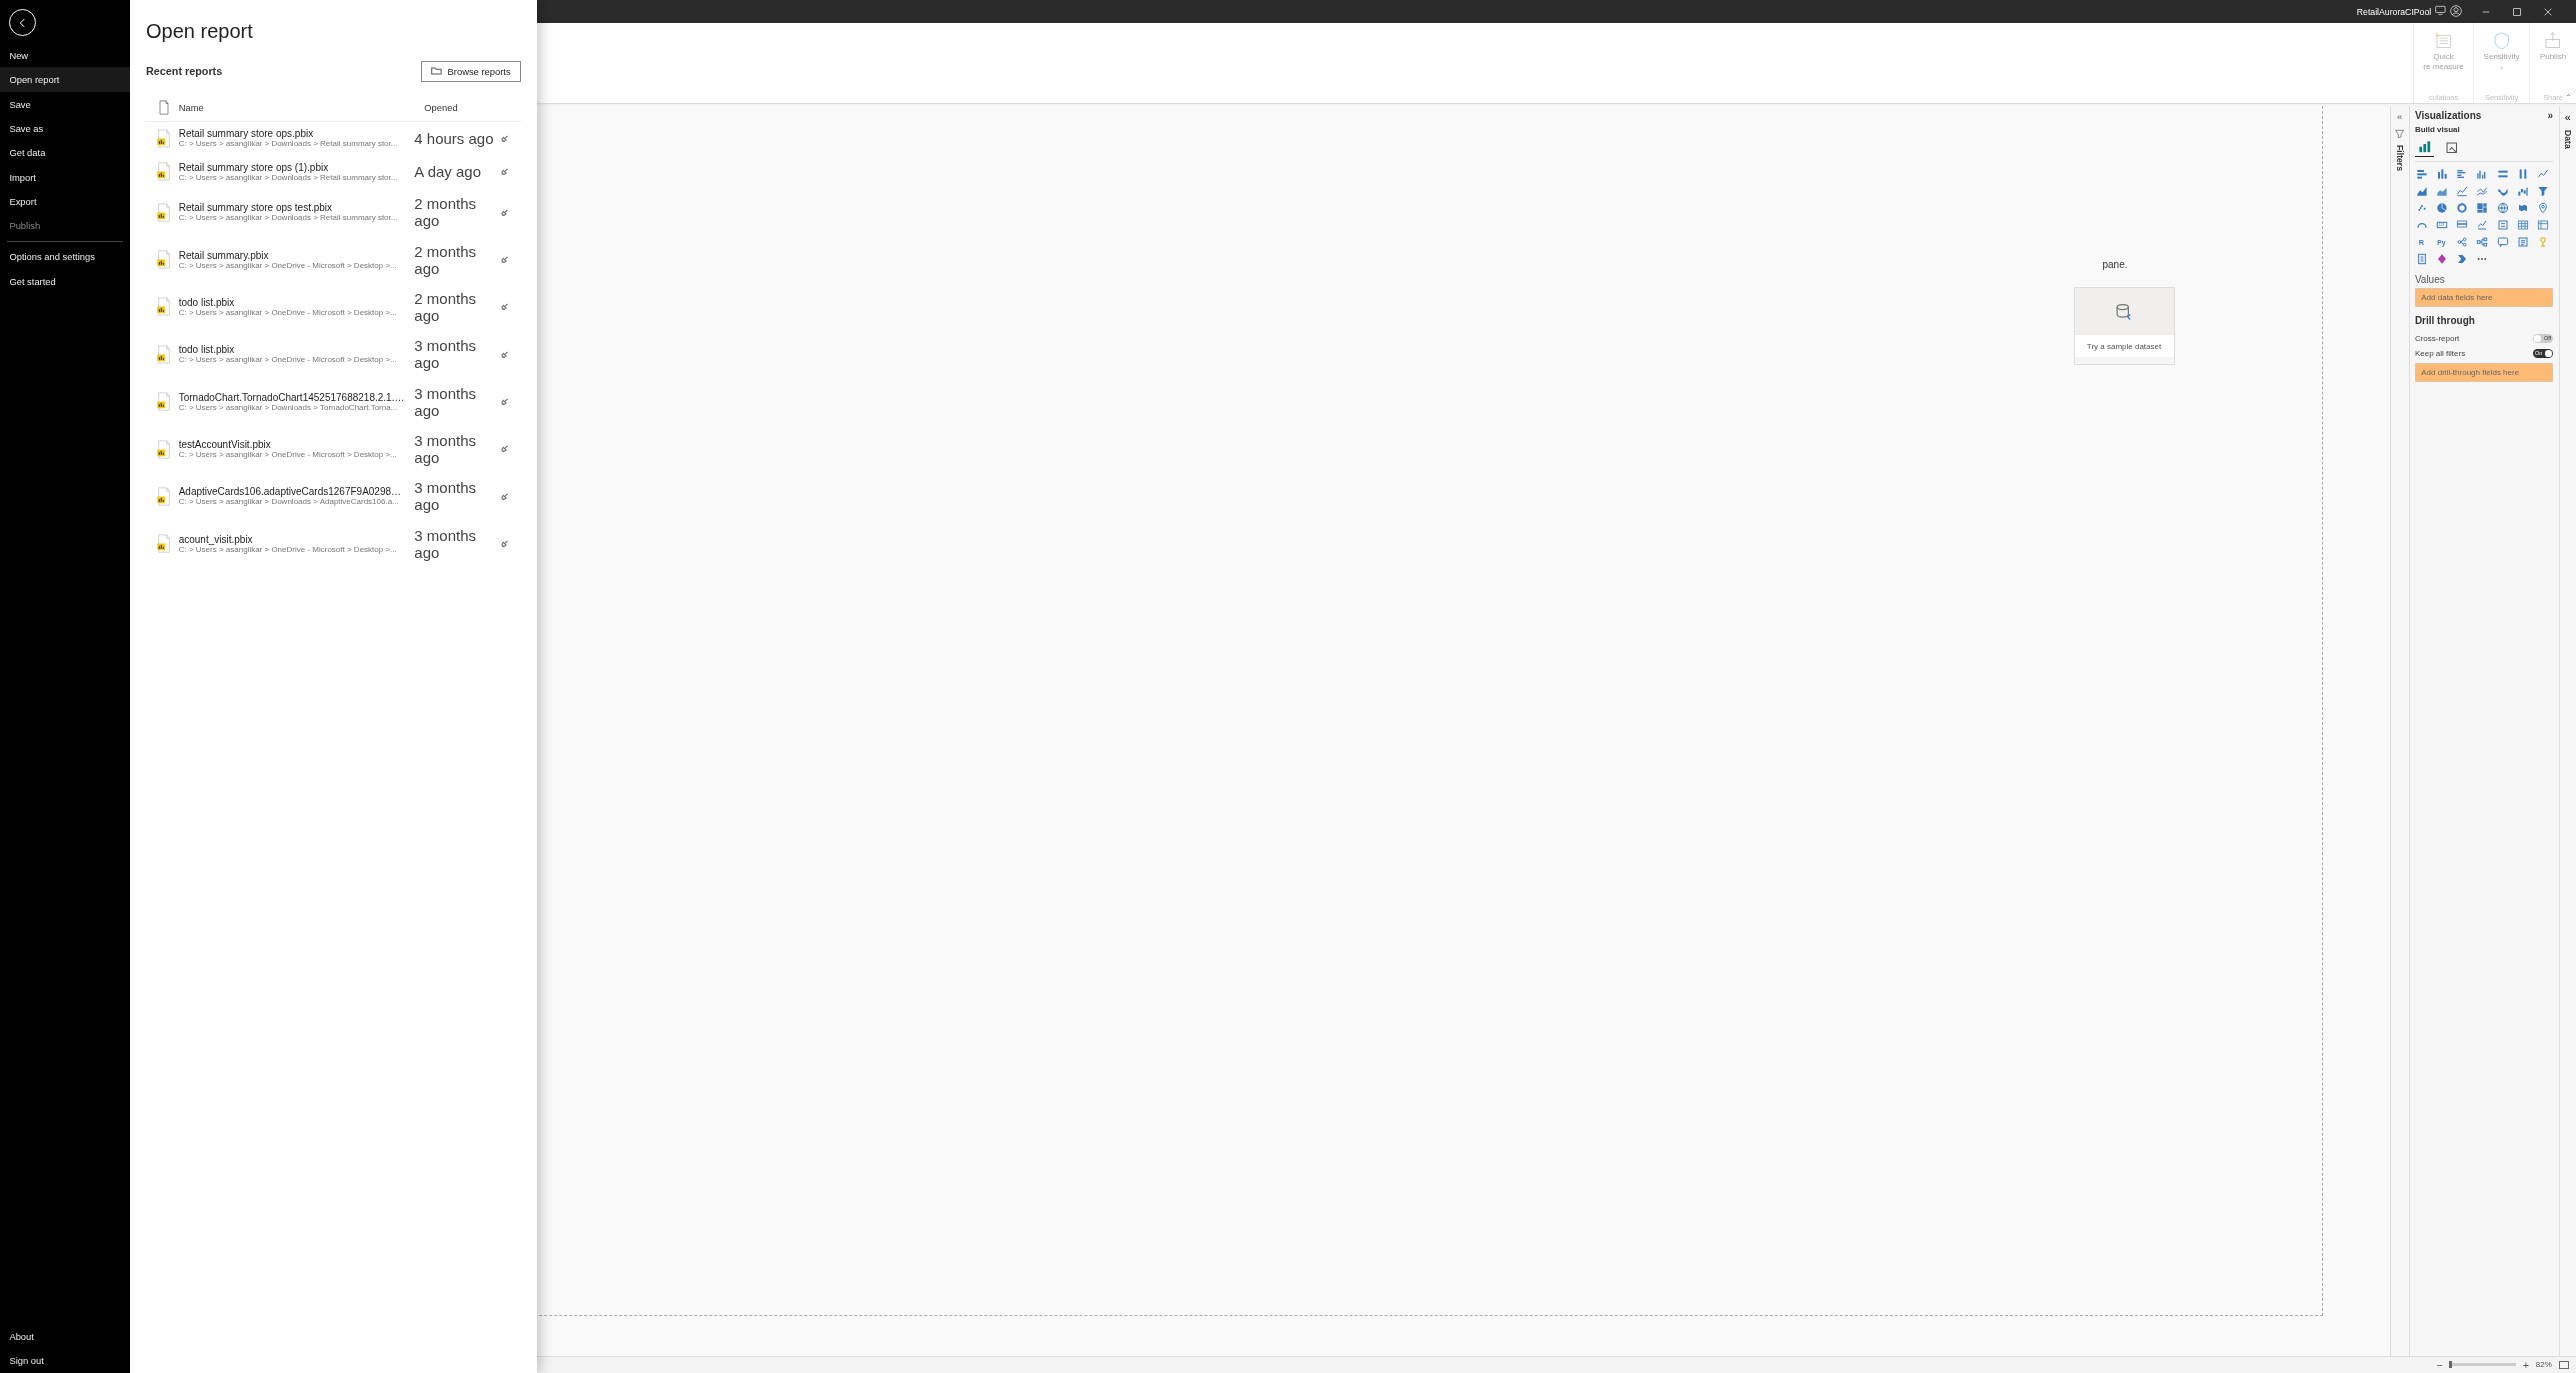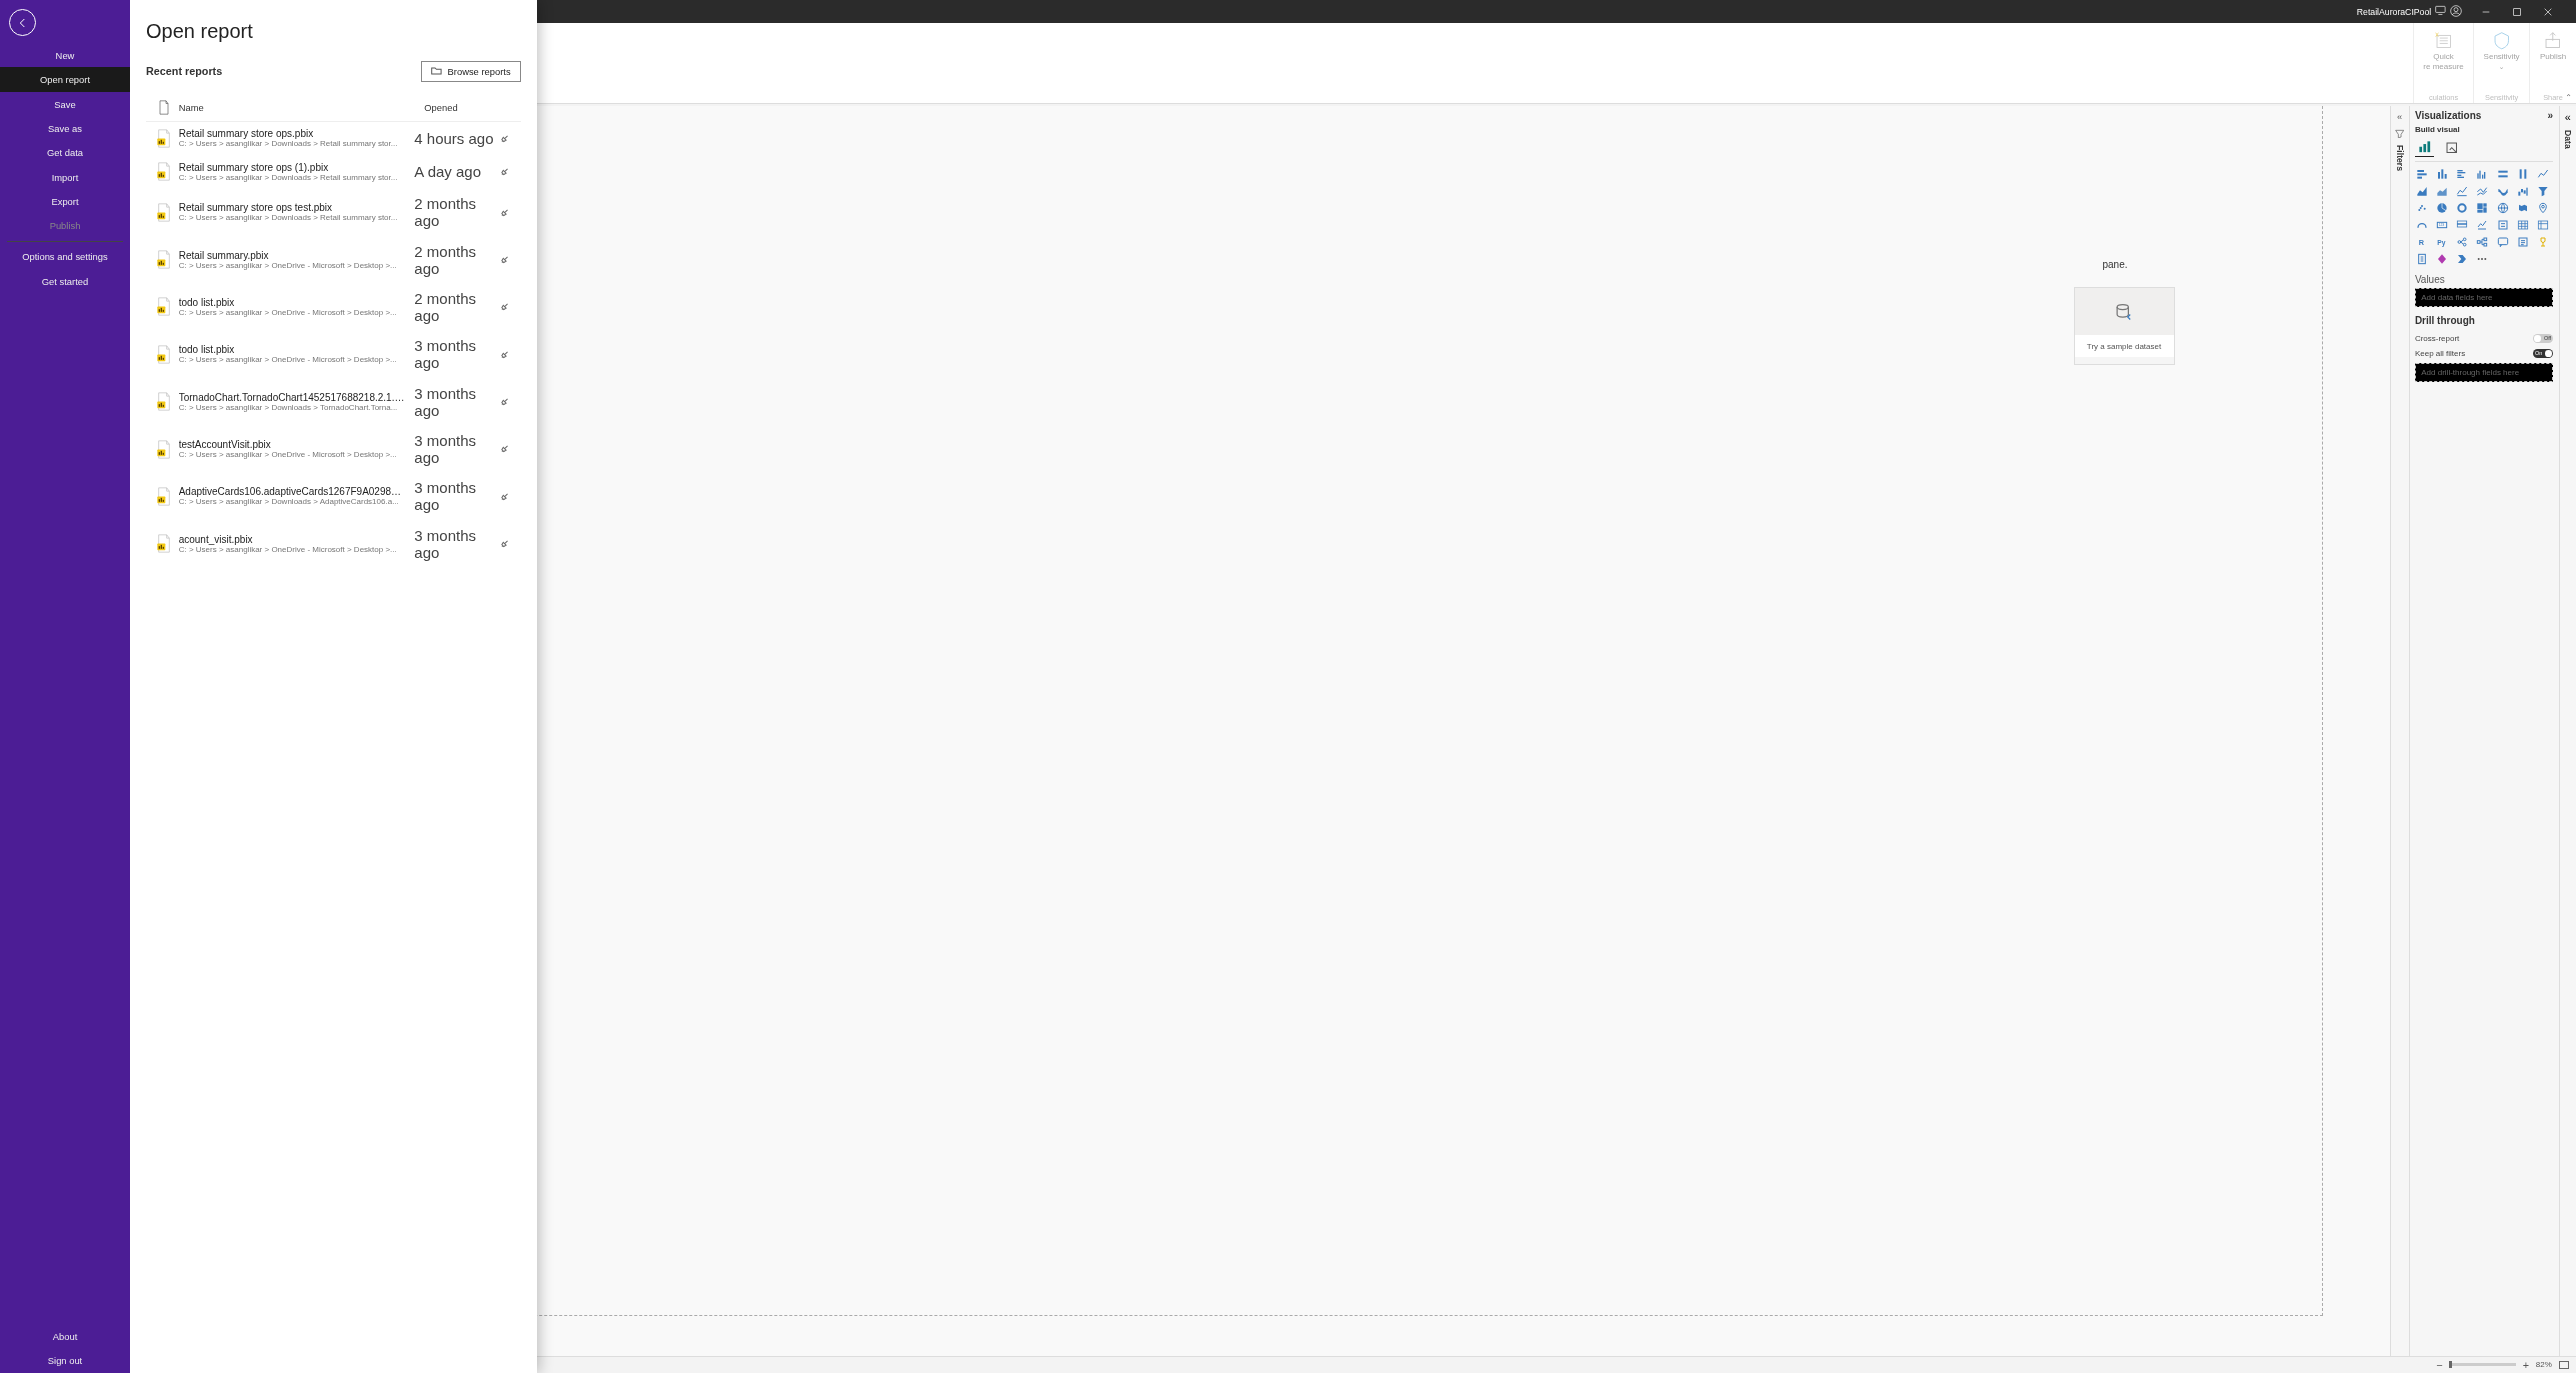--- a/index.html
+++ b/index.html
@@ -78,21 +78,21 @@
   .vizpane .subheader { font-size:8px; font-weight:600; margin-bottom:4px;}
   .vizpane .mode-tabs { display:flex; gap:8px; margin-bottom:4px; }
   .vizpane .mode-tabs .tab { width:19px; height:19px; display:flex; align-items:center; justify-content:center; cursor:pointer; }
   .vizpane .mode-tabs .tab.active { border-bottom:1.3px solid #222; }
   .vizpane .mode-tabs svg { width:13.5px; height:13.5px; }
   .vizgrid { display:grid; grid-template-columns:repeat(7,1fr); gap:2px; border-top:0.7px solid #ddd; padding-top:4px;}
   .vizcell { width:15px; height:15px; display:flex; align-items:center; justify-content:center; cursor:pointer;}
   .vizcell svg { width:12px; height:12px; }
   .section-label { font-size:10px; color:#555; margin-top:8px; margin-bottom:2.7px;}
   .field-well {
-    border:0.7px dashed #c9c9c9; background:#000000; padding:4px 5.4px; font-size:8px; color:#666;
+    border:0.7px dashed #c9c9c9; background:#fdba74; padding:4px 5.4px; font-size:8px; color:#666;
     border-radius:1.3px;
   }
   .drillrow { display:flex; justify-content:space-between; align-items:center; font-size:8px; color:#444; margin-top:5.4px;}
   .toggle { width:20px; height:9.4px; border-radius:5.4px; background:#ccc; position:relative; display:flex; align-items:center; font-size:5.4px; color:#333;}
   .toggle .knob { width:6.7px; height:6.7px; border-radius:50%; background:#fff; position:absolute; top:1.3px; }
   .toggle.off .knob { left:1.3px; } .toggle.off::after { content:"Off"; position:absolute; right:2px; font-size:5.4px;}
   .toggle.on { background:#333; color:#fff;} .toggle.on .knob { right:1.3px; } .toggle.on::before { content:"On"; position:absolute; left:2px; font-size:5.4px; color:#fff;}
 
   
   .data-tab {
@@ -110,21 +110,21 @@
   .statusbar .slider { width:67px; height:2.7px; background:#ccc; position:relative;}
   .statusbar .slider .thumb { position:absolute; left:0; top:-2px; width:2.7px; height:6.7px; background:#666;}
   .statusbar .fit { width:10.8px; height:8px; border:0.7px solid #666;}
 
   
   .overlay {
     position:absolute; top:0; left:0; bottom:0; width:537px;
     display:flex; z-index:100; box-shadow: 2.7px 0 13.5px rgba(0,0,0,0.25);
   }
   .filenav {
-    width:130px; background:#4c1d95; color:#fff; display:flex; flex-direction:column;text-align:center;
+    width:130px; background:#000000; color:#fff; display:flex; flex-direction:column;
   }
   .filenav .backbtn {
     width:27px; height:27px; margin:9.4px 0 6.7px 9.4px; border:1px solid #fff; border-radius:50%;
     display:flex; align-items:center; justify-content:center; cursor:pointer;
   }
   .filenav .backbtn svg { width:12px; height:12px; stroke:#fff; fill:none; stroke-width:1.5;}
   .filenav .navitem {
     padding:6.7px 9.4px; font-size:9.4px; cursor:pointer; color:#eee;
   }
   .filenav .navitem.active { background:#1a1a1a; }

